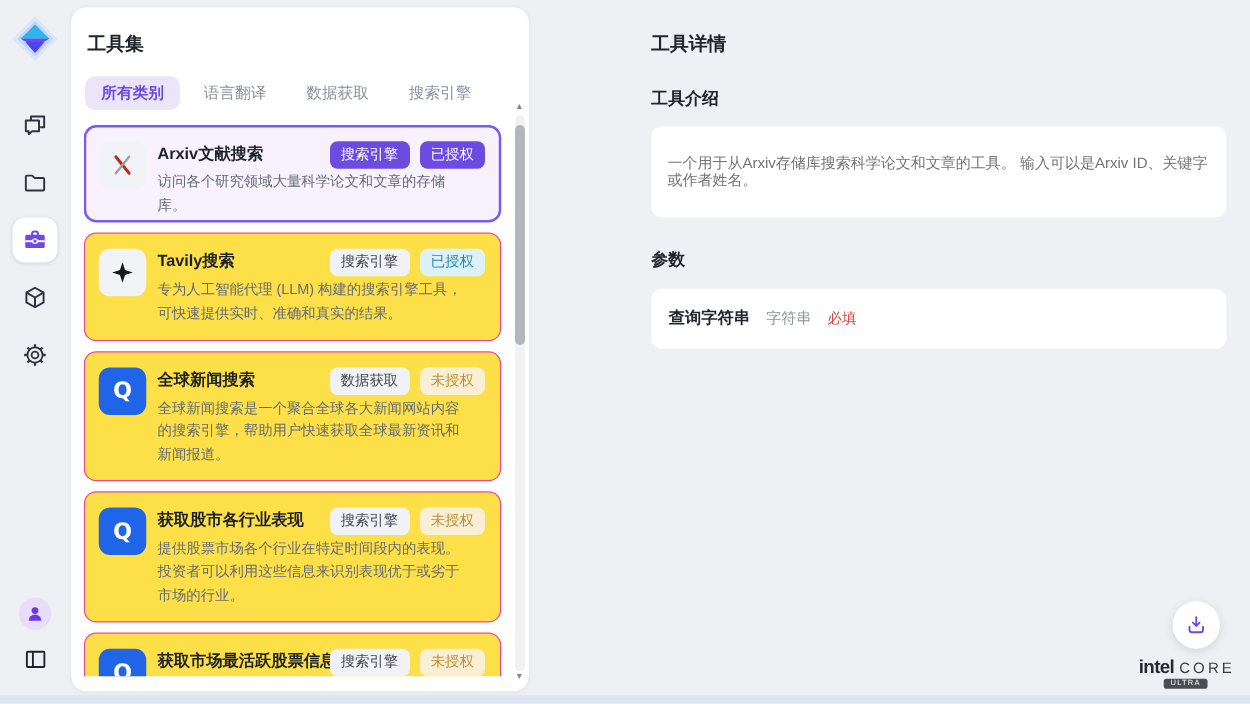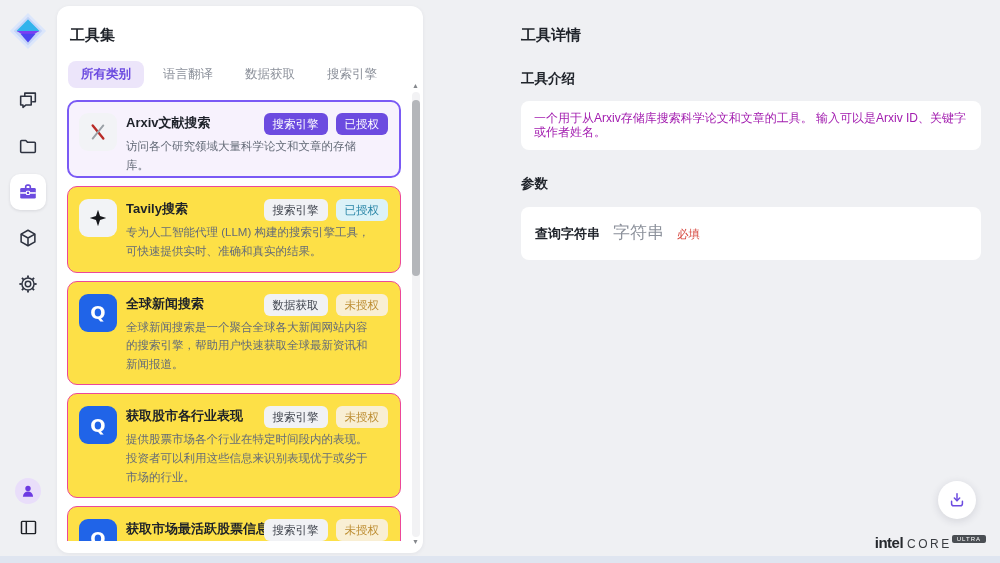--- a/index.html
+++ b/index.html
@@ -55,34 +55,34 @@
   .scrollbar { position:absolute; top:76px; bottom:6px; right:2px; width:11px;
                display:flex; flex-direction:column; align-items:center; }
   .sb-arrow { font-size:7px; color:#85888d; line-height:8px; height:9px; cursor:pointer; }
   .sb-track { flex:1; width:8px; background:#f2f2f4; border-radius:4px; position:relative; margin:1px 0; }
   .sb-thumb { position:absolute; top:8px; left:0; width:8px; height:176px; background:#b4b6ba; border-radius:4px; cursor:pointer; }
 
   
   .details { position:absolute; left:521px; top:0; width:460px; }
   .details-title { font-size:15px; font-weight:bold; margin-top:26px; }
   .section-heading { font-size:13.5px; font-weight:bold; margin-top:25px; }
-  .intro-box { margin-top:13px; background:#fff; border-radius:8px; padding:10px 13px;
-               font-size:12px; color:#a21caf; line-height:1.2; }
+  .intro-box { margin-top:13px; background:#fff; border-radius:8px; padding:22px 13px;
+               font-size:12px; color:#737373; line-height:1.2; }
   .param-box { margin-top:14px; background:#fff; border-radius:8px; padding:14px 14px 16px; }
   .param-head { display:flex; align-items:baseline; gap:13px; }
   .param-name { font-size:13px; font-weight:bold; }
-  .param-type { font-size:17px; color:#8b909a;text-align:right; }
+  .param-type { font-size:12px; color:#8b909a;text-align:right; }
   .param-required { font-size:11.5px; color:#d6453c; }
   .param-desc { font-size:12.5px; color:#2a2f38; margin-top:10px; }
 
   
   .download-fab { position:absolute; right:24px; bottom:44px; width:38px; height:38px;
                   background:#fff; border-radius:50%; box-shadow:0 2px 8px rgba(40,40,70,.14);
                   display:flex; align-items:center; justify-content:center; cursor:pointer; }
-  .intel { position:absolute; right:12px; bottom:12px; display:flex; flex-direction:row; align-items:flex-start; }
+  .intel { position:absolute; right:12px; bottom:12px; display:flex; flex-direction:column; align-items:center; }
   .intel-row { display:flex; align-items:baseline; gap:4px; color:#26292e; }
   .intel-word { font-size:15px; font-weight:bold; letter-spacing:-.5px; }
   .core-word { font-size:12px; letter-spacing:2.5px; text-transform:uppercase; color:#3a3d42; }
   .ultra-badge { background:#4a4e53; color:#fff; font-size:6px; letter-spacing:1px;
                  padding:1px 5px; border-radius:2px; margin-top:1px; margin-right:2px; }
 
   svg { display:block; }
 </style>
 </head>
 <body>

